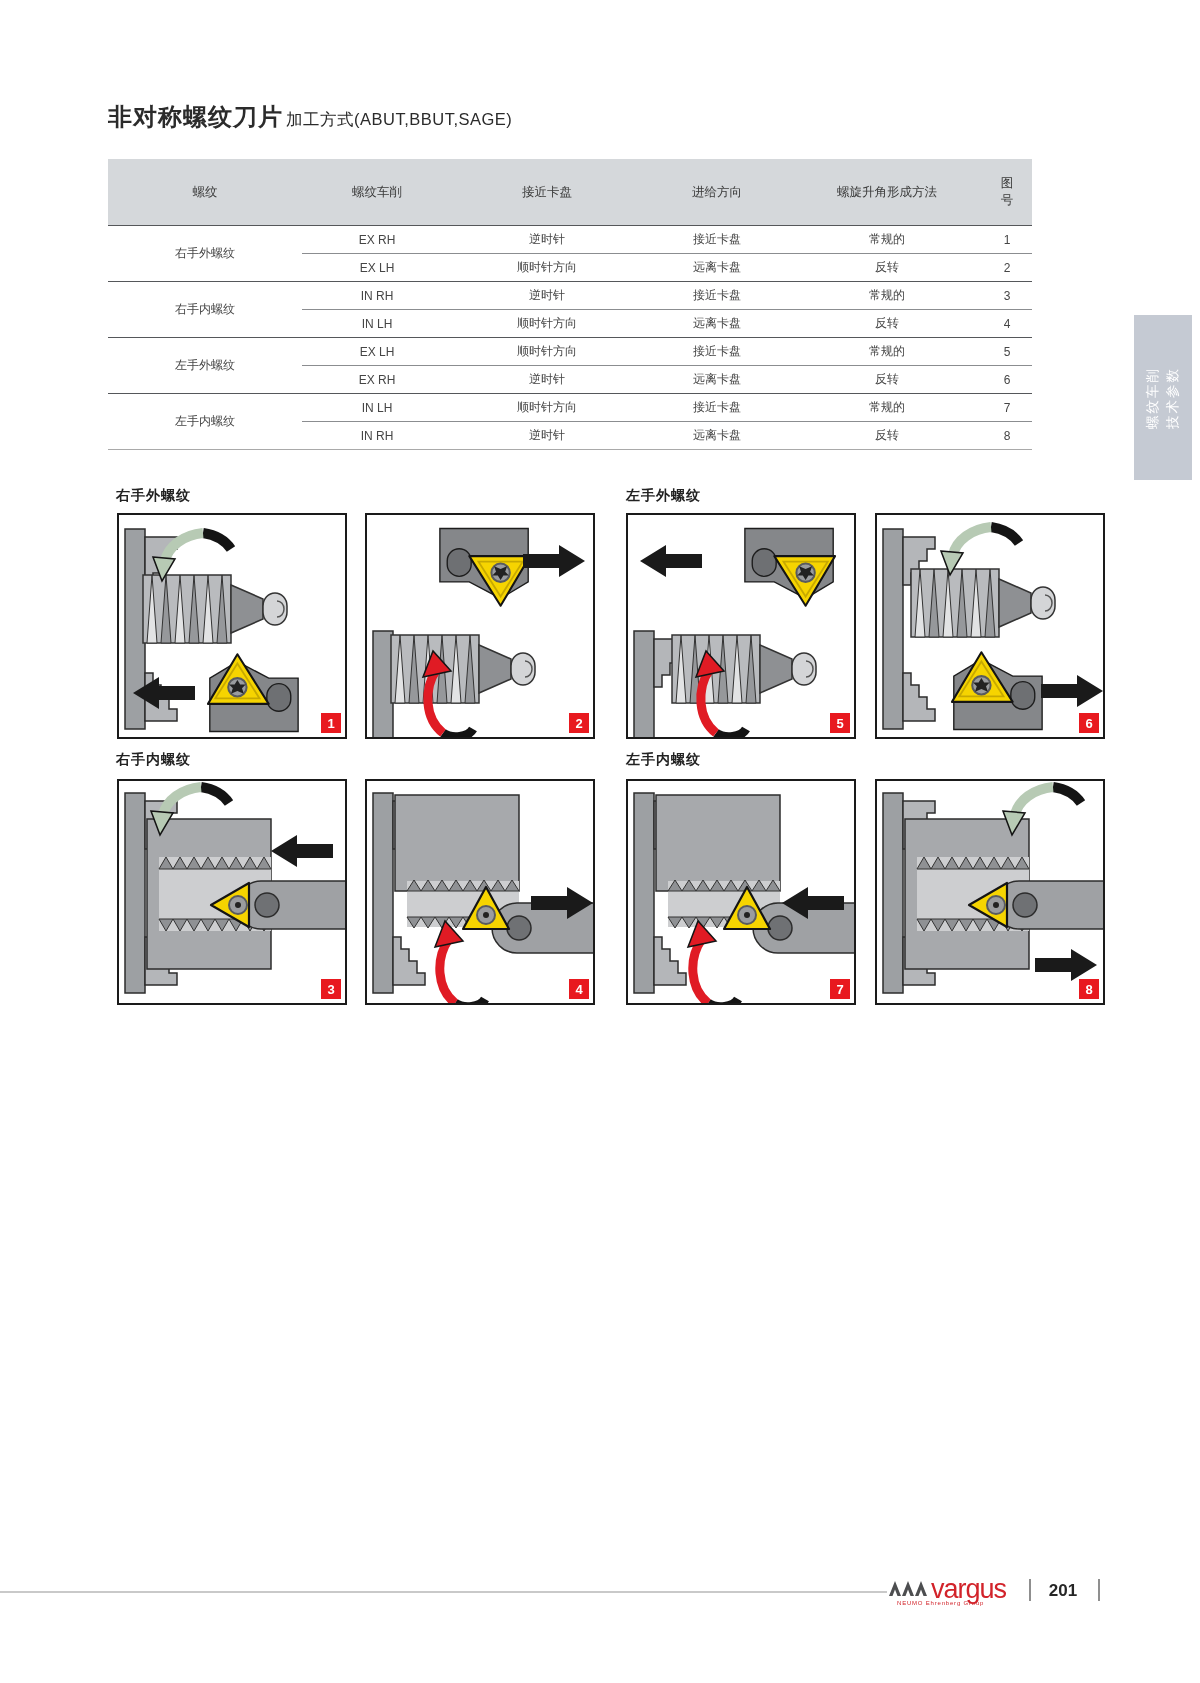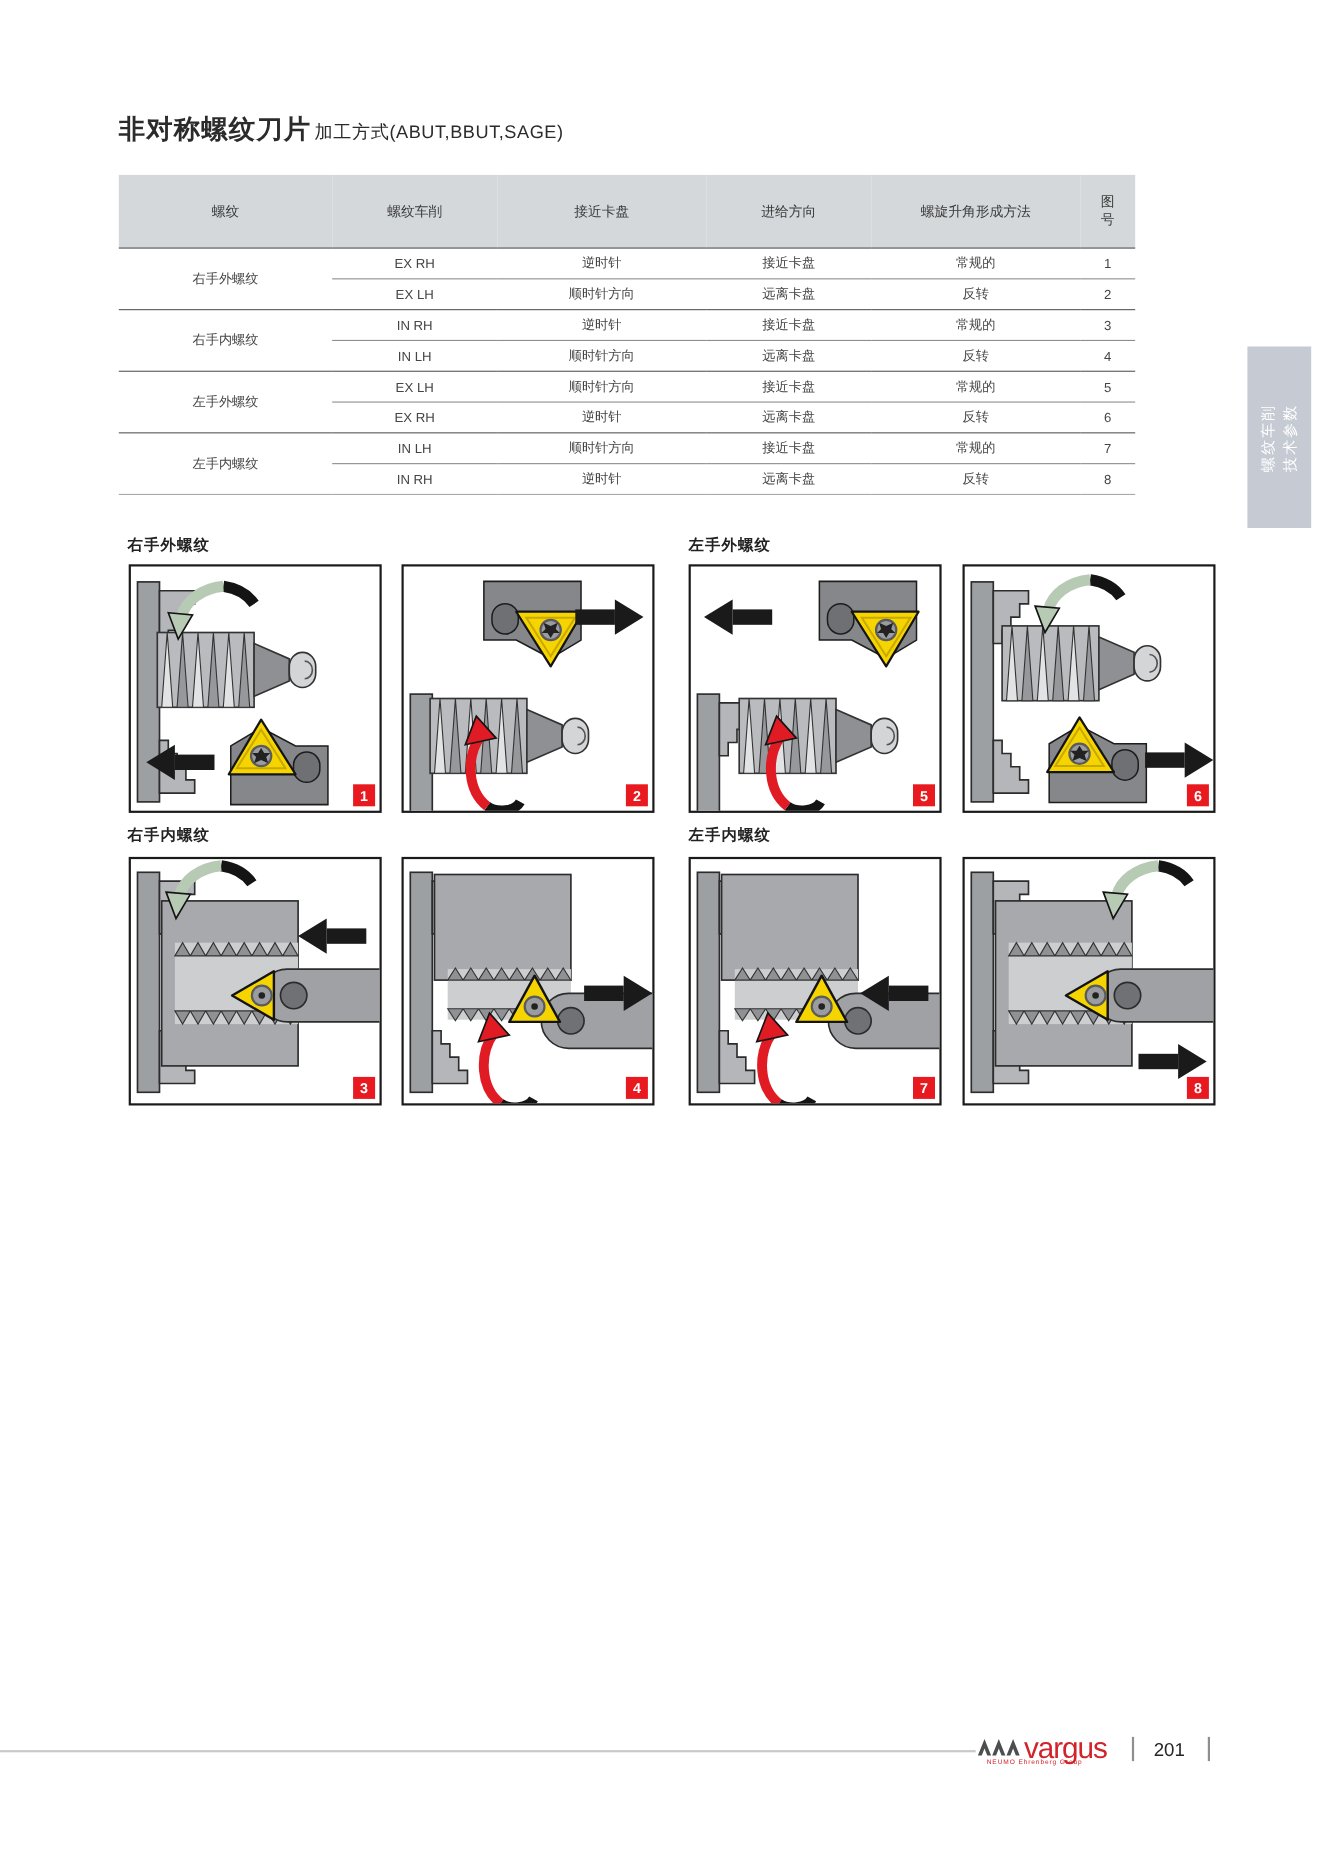--- a/index.html
+++ b/index.html
@@ -33,21 +33,21 @@
   .badge{position:absolute;right:4px;bottom:4px;width:20px;height:20px;background:#e8191f;
          color:#fff;font-size:13px;font-weight:bold;display:flex;align-items:center;justify-content:center;}
 
   
   .footer-rule{position:absolute;left:0;top:1591px;width:887px;height:2px;background:#c9c9c9;}
   .logo-marks{position:absolute;left:889px;top:1581px;}
   .logo-text{position:absolute;left:931px;top:1574px;font-size:27px;font-weight:normal;color:#d2232a;letter-spacing:-1px;}
   .logo-subtext{position:absolute;left:897px;top:1600px;font-size:6px;color:#d2232a;letter-spacing:0.8px;}
   .footer-bar{position:absolute;top:1579px;width:2px;height:22px;background:#8f8f8f;}
   .page-number{position:absolute;left:1038px;top:1581px;width:50px;text-align:center;
-               font-size:17px;font-weight:normal;color:#262626;}
+               font-size:17px;font-weight:bold;color:#262626;}
 </style>
 </head>
 <body>
 
 <div class="page">
 
   <svg width="0" height="0" style="position:absolute" aria-hidden="true">
     <defs>
       <g id="chk">
         <rect x="0" y="0" width="20" height="200" fill="#9da0a3" stroke="#2c2c2c" stroke-width="1.5"></rect>

